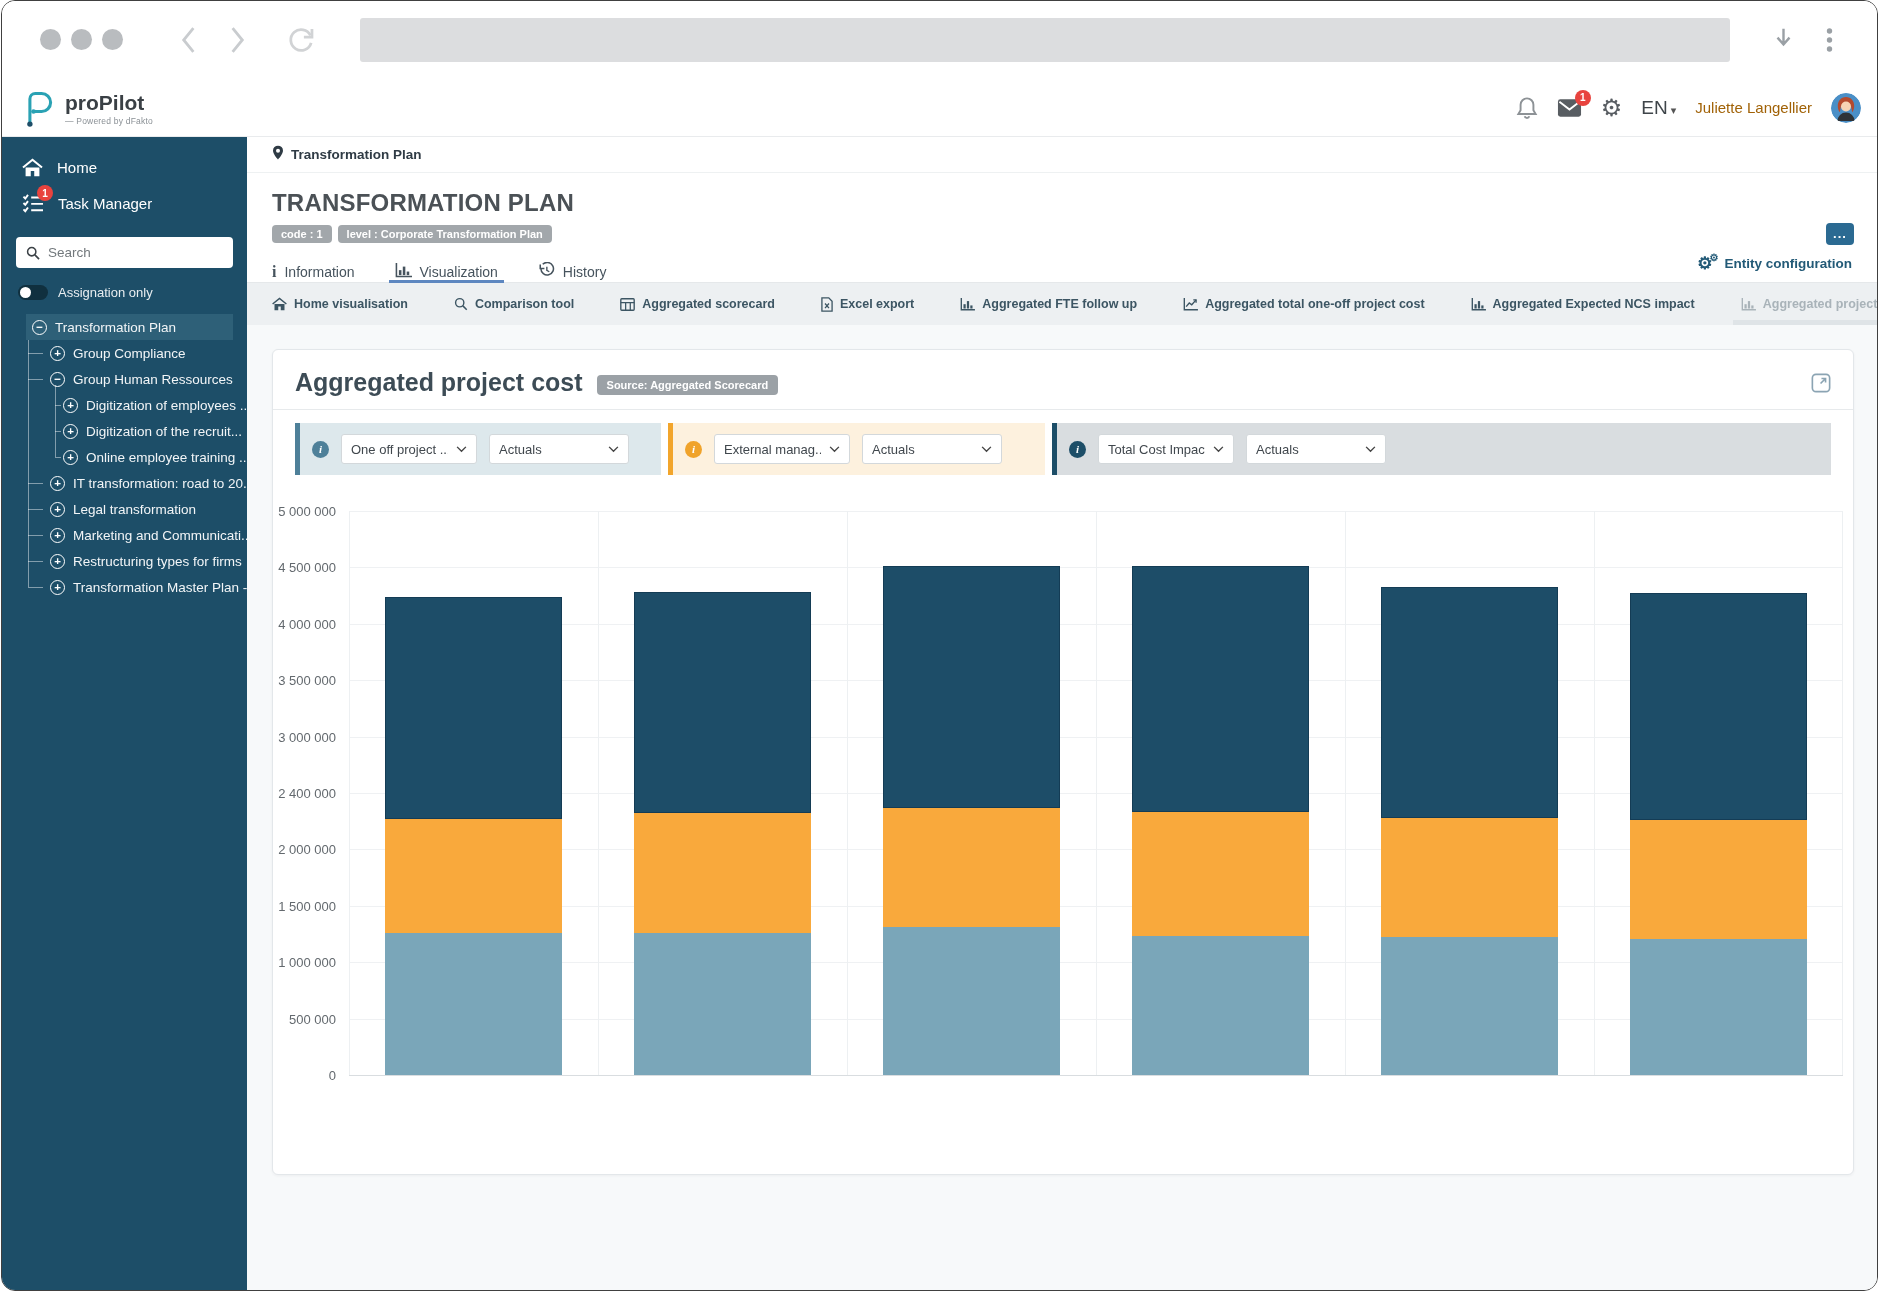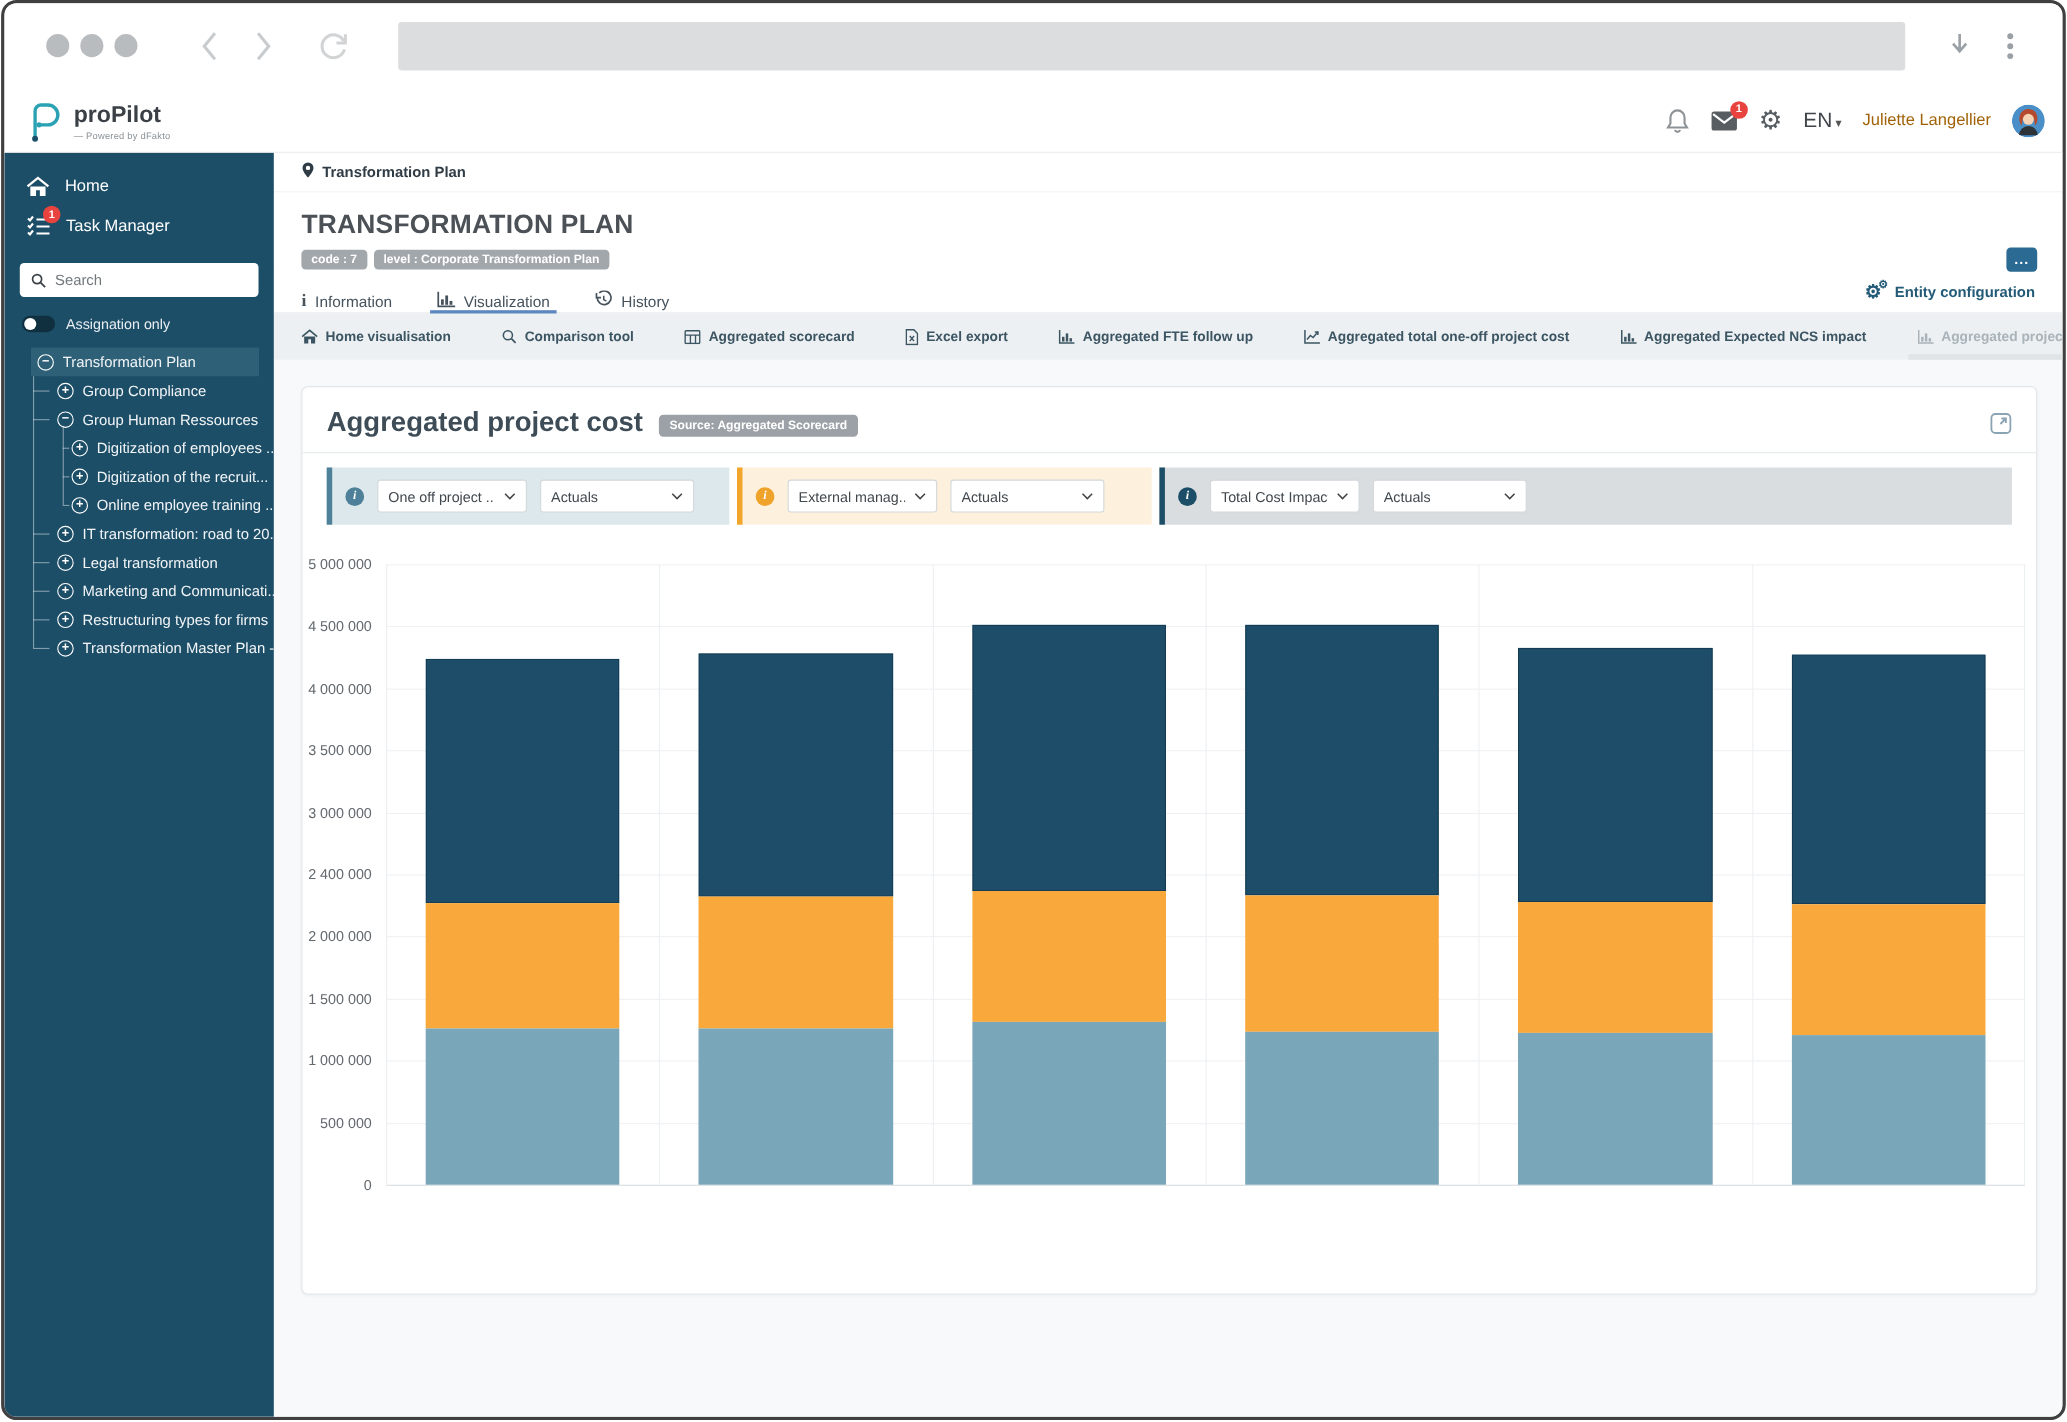--- a/index.html
+++ b/index.html
@@ -1,18 +1,18 @@
 <!DOCTYPE html>
 <html><head>
 <meta charset="utf-8">
 <style>
   * { box-sizing: border-box; margin: 0; padding: 0; }
   body { background:#fff; font-family:"Liberation Sans", sans-serif; }
   #screen { position:relative; width:1877px; height:1291px; margin:0 auto;
-            border:3px solid #404040; border-radius:14px; overflow:hidden; background:#fff; }
+            border:1px solid #404040; border-radius:14px; overflow:hidden; background:#fff; }
 
   
   .browser { position:relative; height:78px; background:#fff; }
   .win-dots { position:absolute; left:38px; top:28px; display:flex; gap:10px; }
   .win-dot { width:21px; height:21px; border-radius:50%; background:#b9bcbf; }
   .nav-arrow { position:absolute; top:25px; color:#c9cccf; }
   .nav-back { left:178px; } .nav-fwd { left:228px; }
   .refresh { position:absolute; left:284px; top:24px; color:#d1d3d5; }
   .urlbar { position:absolute; left:358px; top:17px; width:1370px; height:44px; background:#dcdddf; border-radius:3px; }
   .urlbar input { width:100%; height:100%; border:0; outline:0; background:transparent; padding:0 14px; font-size:14px; color:#555; }
@@ -325,21 +325,21 @@
         <svg width="12" height="15" viewBox="0 0 18 24">
             <path d="M9 1a8 8 0 0 0-8 8c0 5.5 8 14 8 14s8-8.5 8-14a8 8 0 0 0-8-8zm0 11.2A3.2 3.2 0 1 1 9 5.8a3.2 3.2 0 0 1 0 6.4z" fill="#2f3b45"></path>
           </svg>
       </span>
       <span class="breadcrumb-text">Transformation Plan</span>
     </div>
 
     <div class="title-area">
       <h1>TRANSFORMATION PLAN</h1>
       <div class="badge-row">
-        <span class="gray-badge">code : 7</span>
+        <span class="gray-badge">code : 1</span>
         <span class="gray-badge">level : Corporate Transformation Plan</span>
       </div>
       <button class="more-btn">...</button>
     </div>
 
     <div class="tabs-row">
       <span class="tab">
         <span class="icon-info"></span>
         <span>Information</span>
       </span>

